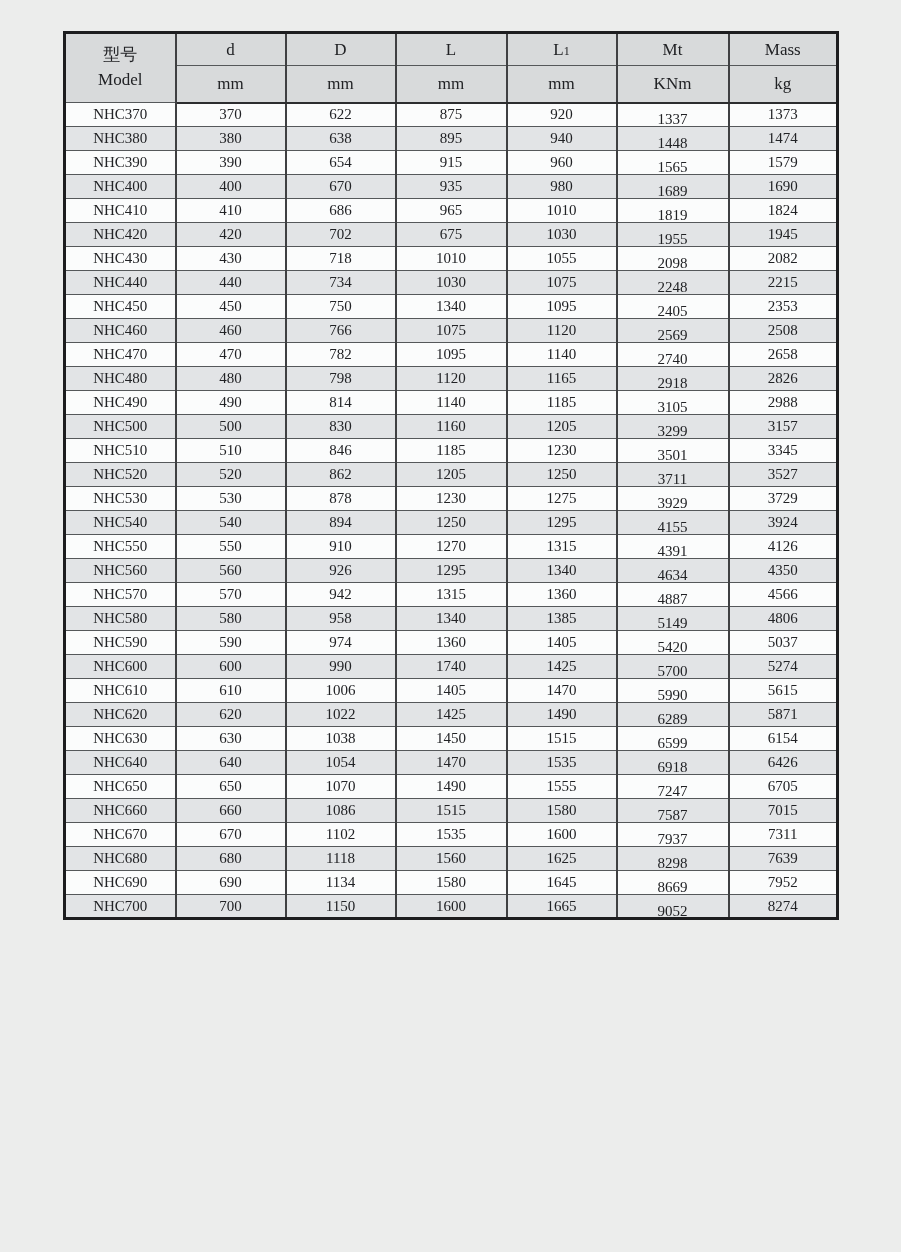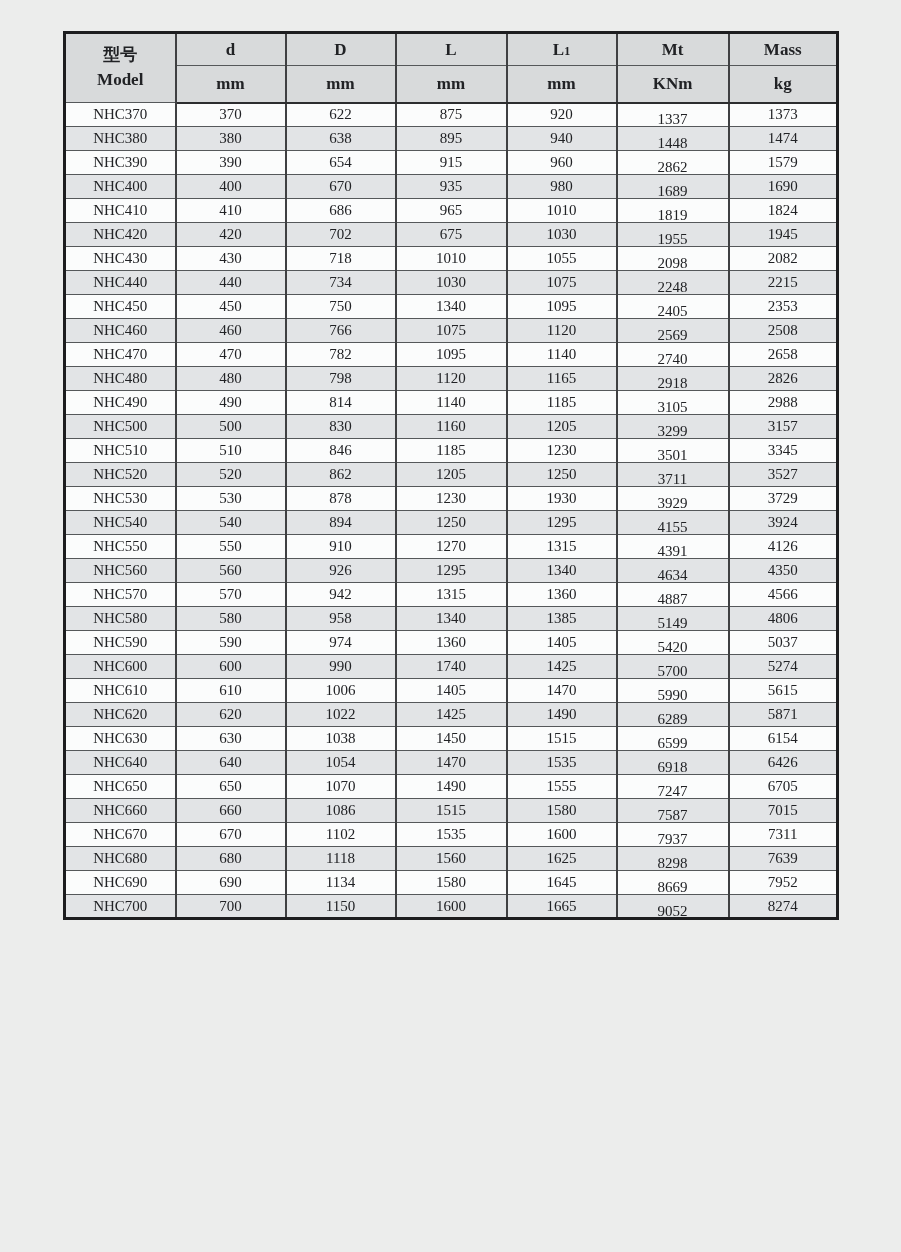--- a/index.html
+++ b/index.html
@@ -27,21 +27,21 @@
     border-top: 1px solid #55585a;
     border-bottom: 1px solid #55585a;
     text-align: center;
     vertical-align: middle;
     color: #212225;
     padding: 0;
     overflow: hidden;
   }
   .spec-table thead th {
     background: #d8dadb;
-    font-weight: bold;
+    font-weight: normal;
     font-size: 17px;
   }
   .spec-table thead tr.labels { height: 33px; }
   .spec-table thead tr.units  { height: 37px; }
   .spec-table thead tr.units th { border-bottom: 2px solid #2c2d2f; }
   .model-head { line-height: 1.45; font-size: 17px; }
   .model-head .zh, .model-head .en { display: block; }
   .subnum { font-size: 12px; }
   .spec-table tbody tr { height: 24px; padding-left: 25px; }
   .spec-table tbody td {
@@ -107,21 +107,21 @@
           <td><span>940</span></td>
           <td><span>1448</span></td>
           <td><span>1474</span></td>
         </tr>
         <tr>
           <td><span>NHC390</span></td>
           <td><span>390</span></td>
           <td><span>654</span></td>
           <td><span>915</span></td>
           <td><span>960</span></td>
-          <td><span>2862</span></td>
+          <td><span>1565</span></td>
           <td><span>1579</span></td>
         </tr>
         <tr>
           <td><span>NHC400</span></td>
           <td><span>400</span></td>
           <td><span>670</span></td>
           <td><span>935</span></td>
           <td><span>980</span></td>
           <td><span>1689</span></td>
           <td><span>1690</span></td>
@@ -232,21 +232,21 @@
           <td><span>1205</span></td>
           <td><span>1250</span></td>
           <td><span>3711</span></td>
           <td><span>3527</span></td>
         </tr>
         <tr>
           <td><span>NHC530</span></td>
           <td><span>530</span></td>
           <td><span>878</span></td>
           <td><span>1230</span></td>
-          <td><span>1930</span></td>
+          <td><span>1275</span></td>
           <td><span>3929</span></td>
           <td><span>3729</span></td>
         </tr>
         <tr>
           <td><span>NHC540</span></td>
           <td><span>540</span></td>
           <td><span>894</span></td>
           <td><span>1250</span></td>
           <td><span>1295</span></td>
           <td><span>4155</span></td>

